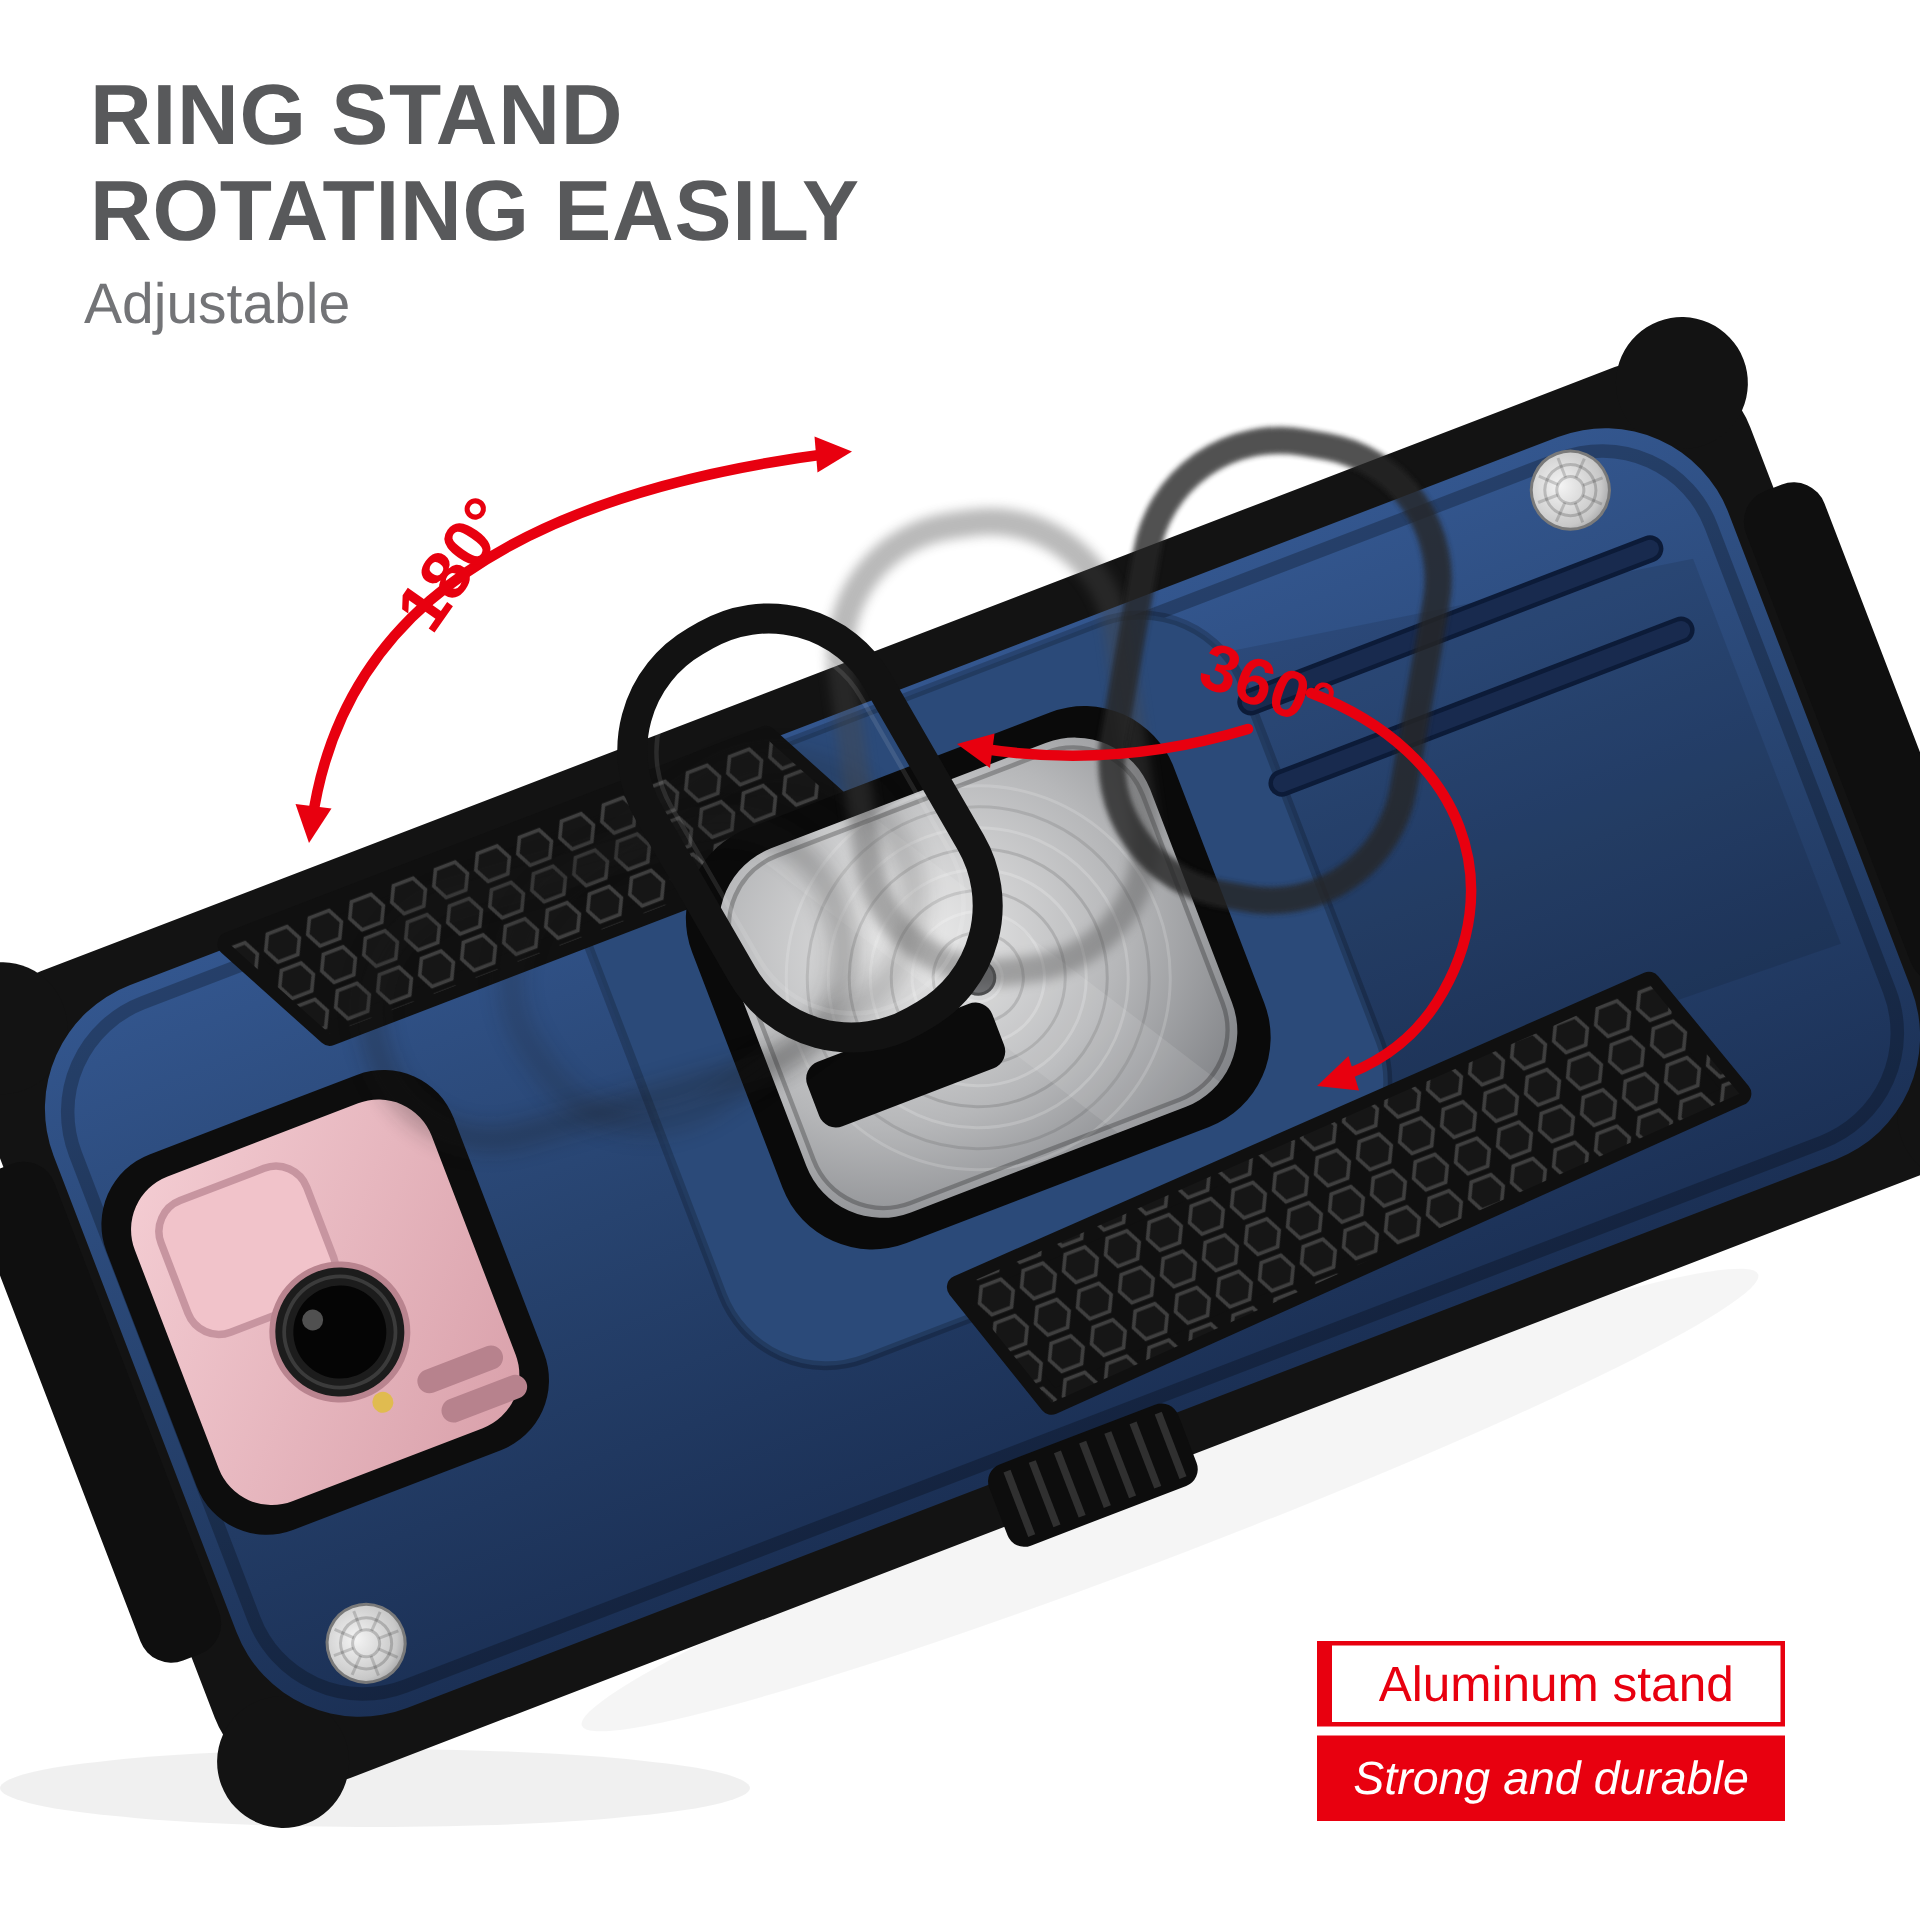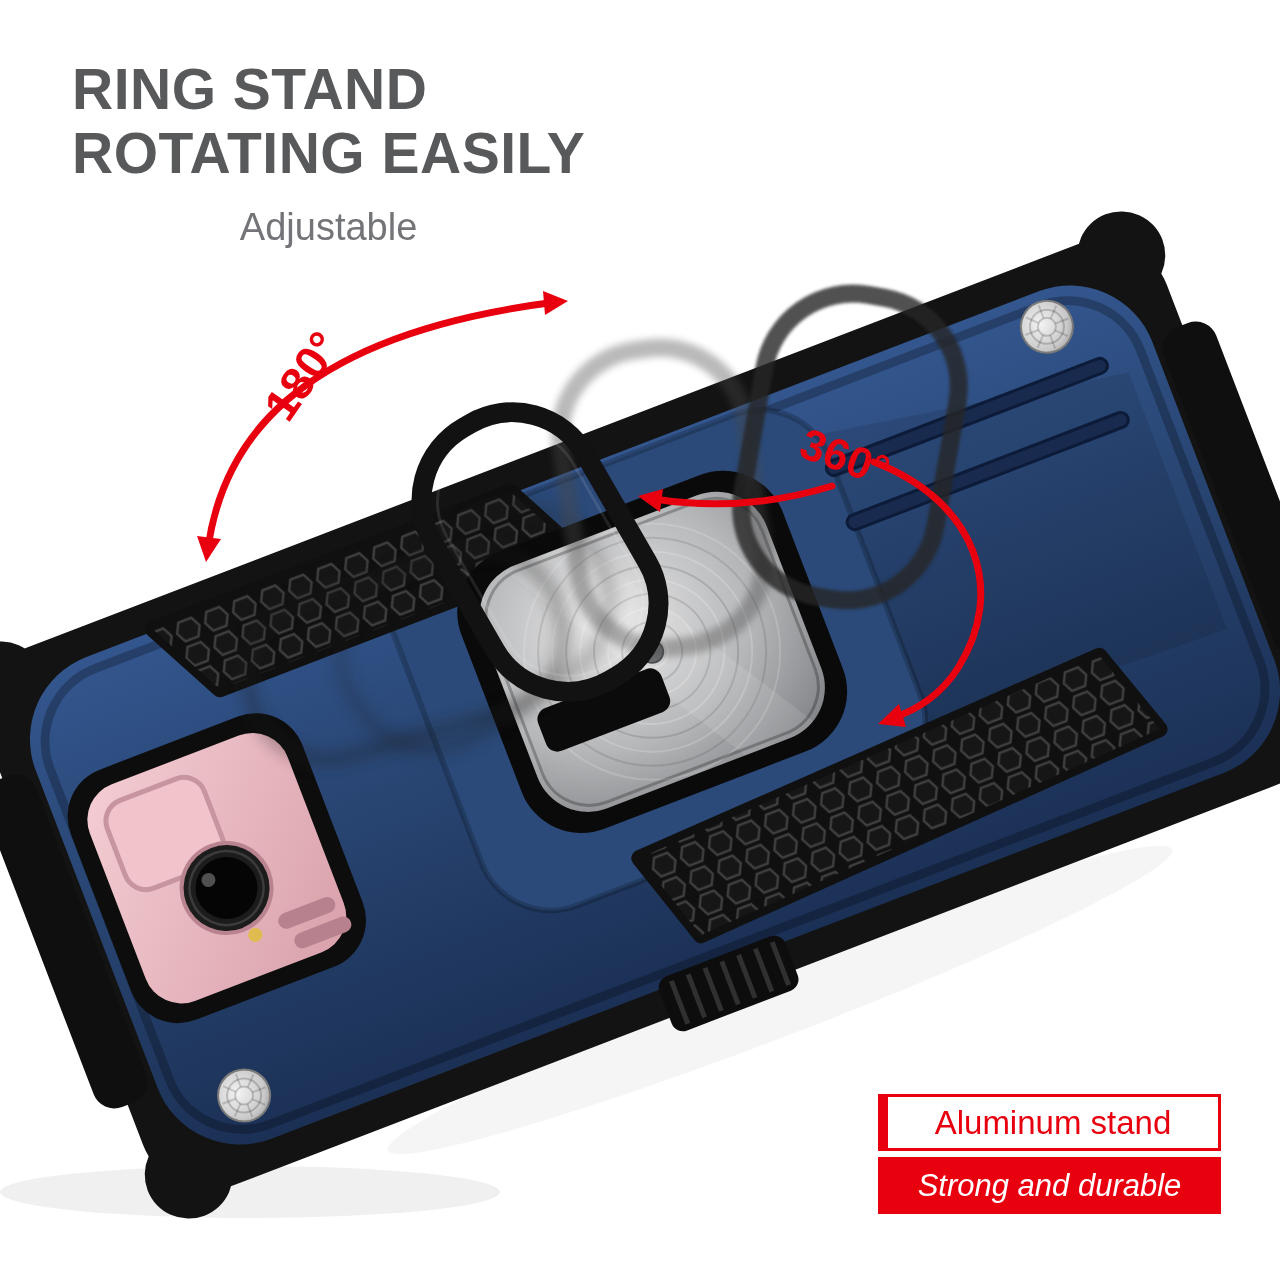--- a/index.html
+++ b/index.html
@@ -1,25 +1,25 @@
 <!DOCTYPE html>
 <html style="--accent-red: #e8000f; --heading-gray: #58595b; --subtitle-gray: #737477; --case-blue: #27436f; --bumper-black: #131313; --phone-pink: #e8b7bf; --metal-silver: #b9babc;"><head>
 <meta charset="utf-8">
 <style>
   html,body{margin:0;padding:0;background:#ffffff;}
   body{font-family:"Liberation Sans",sans-serif;}
   .page{position:relative;width:1280px;height:1280px;background:#fff;overflow:hidden;}
   .scene{position:absolute;left:0;top:0;width:1280px;height:1280px;}
   .header{position:absolute;left:56px;top:42px;z-index:5;}
-  .title{margin:16px;font-weight:bold;font-size:57px;line-height:1.12;letter-spacing:0.5px;
+  .title{margin:4px;font-weight:bold;font-size:57px;line-height:1.12;letter-spacing:0.5px;
          color:var(--heading-gray,#58595b);}
   .title span{display:block;}
-  .subtitle{font-size:38px;line-height:1.32;color:var(--subtitle-gray,#737477);text-align:center;}
+  .subtitle{font-size:38px;line-height:1.32;color:var(--subtitle-gray,#737477);}
   .subtitle div{display:block;}
-  .callouts{position:absolute;left:878px;top:1094px;width:343px;z-index:5;}
+  .callouts{position:absolute;left:878px;top:1094px;width:312px;z-index:5;}
   .callout{box-sizing:border-box;height:57px;display:flex;align-items:center;justify-content:center;}
   .callout.outline{background:#fff;border:3px solid var(--accent-red,#e8000f);border-left-width:10px;
                    color:var(--accent-red,#e8000f);font-size:33px;margin-bottom:6px;}
   .callout.solid{background:var(--accent-red,#e8000f);color:#fff;font-size:31px;font-style:italic;}
   svg text{font-family:"Liberation Sans",sans-serif;}
 </style>
 </head>
 <body>
 
 <div class="page">

